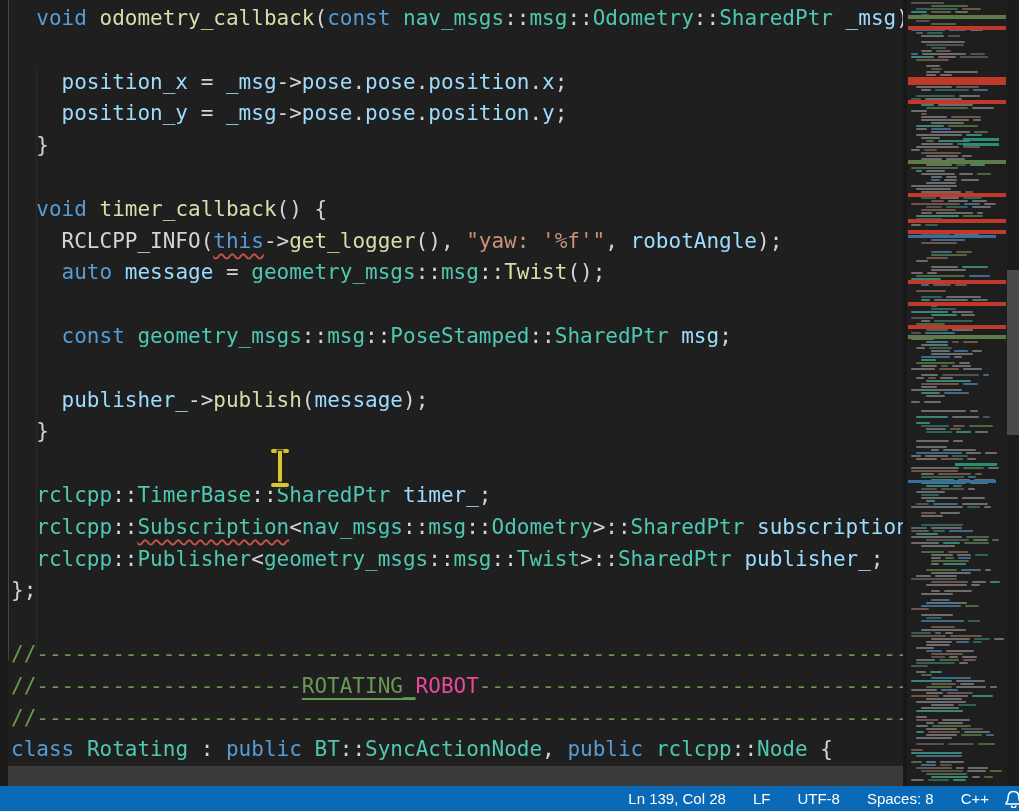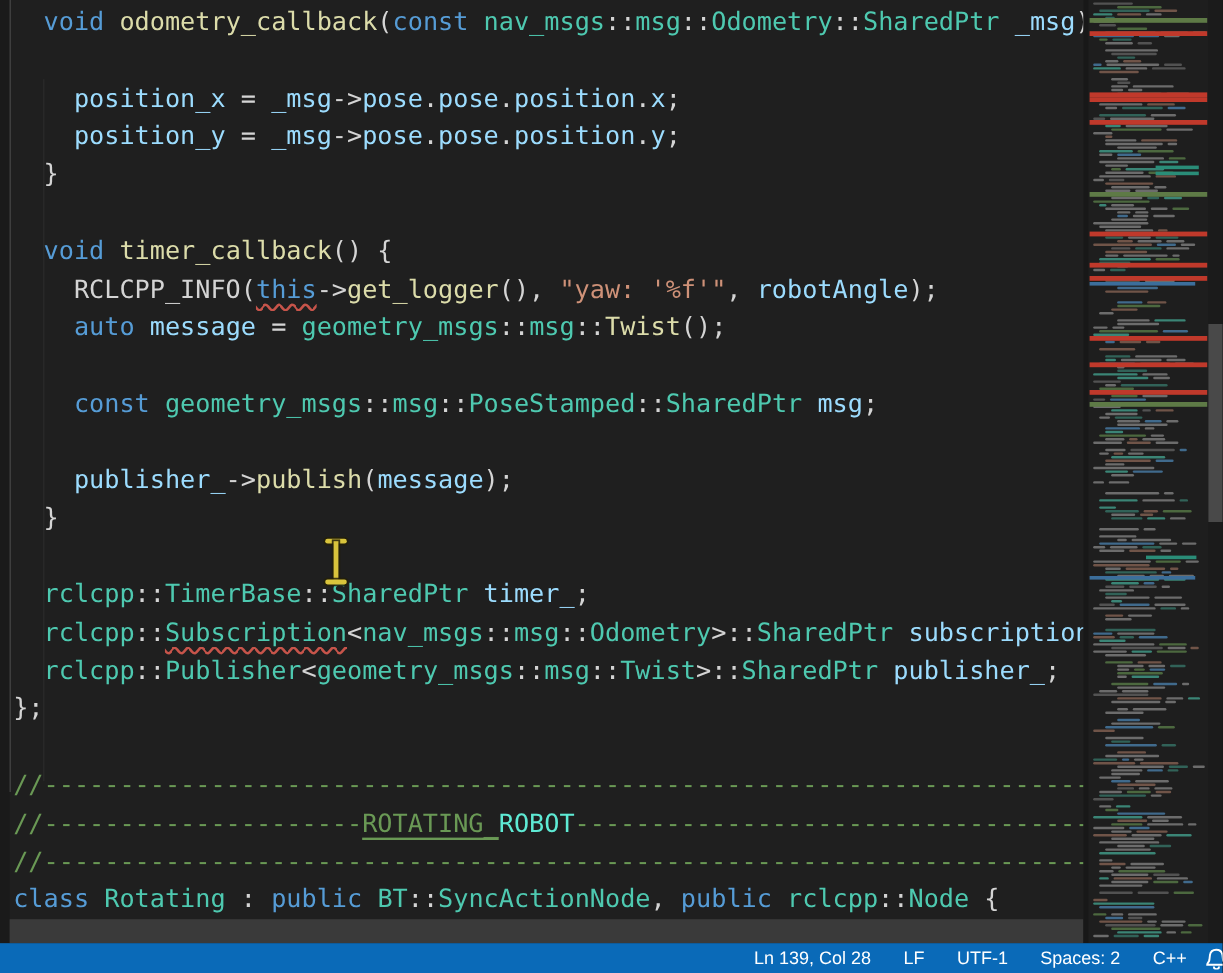--- a/index.html
+++ b/index.html
@@ -66,21 +66,21 @@
         <div class="code-line"></div>
         <div class="code-line"><span style="color: rgb(212, 212, 212);">    </span><span style="color: rgb(156, 220, 254);">publisher_</span><span style="color: rgb(212, 212, 212);">-&gt;</span><span style="color: rgb(220, 220, 170);">publish</span><span style="color: rgb(212, 212, 212);">(</span><span style="color: rgb(156, 220, 254);">message</span><span style="color: rgb(212, 212, 212);">);</span></div>
         <div class="code-line"><span style="color: rgb(212, 212, 212);">  }</span></div>
         <div class="code-line"></div>
         <div class="code-line"><span style="color: rgb(212, 212, 212);">  </span><span style="color: rgb(78, 201, 176);">rclcpp</span><span style="color: rgb(212, 212, 212);">::</span><span style="color: rgb(78, 201, 176);">TimerBase</span><span style="color: rgb(212, 212, 212);">::</span><span style="color: rgb(78, 201, 176);">SharedPtr</span><span style="color: rgb(212, 212, 212);"> </span><span style="color: rgb(156, 220, 254);">timer_</span><span style="color: rgb(212, 212, 212);">;</span></div>
         <div class="code-line"><span style="color: rgb(212, 212, 212);">  </span><span style="color: rgb(78, 201, 176);">rclcpp</span><span style="color: rgb(212, 212, 212);">::</span><span class="squiggle" style="color: rgb(78, 201, 176);">Subscription</span><span style="color: rgb(212, 212, 212);">&lt;</span><span style="color: rgb(78, 201, 176);">nav_msgs</span><span style="color: rgb(212, 212, 212);">::</span><span style="color: rgb(78, 201, 176);">msg</span><span style="color: rgb(212, 212, 212);">::</span><span style="color: rgb(78, 201, 176);">Odometry</span><span style="color: rgb(212, 212, 212);">&gt;::</span><span style="color: rgb(78, 201, 176);">SharedPtr</span><span style="color: rgb(212, 212, 212);"> </span><span style="color: rgb(156, 220, 254);">subscription_</span></div>
         <div class="code-line"><span style="color: rgb(212, 212, 212);">  </span><span style="color: rgb(78, 201, 176);">rclcpp</span><span style="color: rgb(212, 212, 212);">::</span><span style="color: rgb(78, 201, 176);">Publisher</span><span style="color: rgb(212, 212, 212);">&lt;</span><span style="color: rgb(78, 201, 176);">geometry_msgs</span><span style="color: rgb(212, 212, 212);">::</span><span style="color: rgb(78, 201, 176);">msg</span><span style="color: rgb(212, 212, 212);">::</span><span style="color: rgb(78, 201, 176);">Twist</span><span style="color: rgb(212, 212, 212);">&gt;::</span><span style="color: rgb(78, 201, 176);">SharedPtr</span><span style="color: rgb(212, 212, 212);"> </span><span style="color: rgb(156, 220, 254);">publisher_</span><span style="color: rgb(212, 212, 212);">;</span></div>
         <div class="code-line"><span style="color: rgb(212, 212, 212);">};</span></div>
         <div class="code-line"></div>
         <div class="code-line"><span style="color: rgb(106, 153, 85);">//---------------------------------------------------------------------------</span></div>
-        <div class="code-line"><span style="color: rgb(106, 153, 85);">//---------------------</span><span class="lnk" style="color: rgb(106, 153, 85);">ROTATING_</span><span style="color: #5eead4;">ROBOT</span><span style="color: rgb(106, 153, 85);">---------------------------------------------</span></div>
+        <div class="code-line"><span style="color: rgb(106, 153, 85);">//---------------------</span><span class="lnk" style="color: rgb(106, 153, 85);">ROTATING_</span><span style="color: #ec4899;">ROBOT</span><span style="color: rgb(106, 153, 85);">---------------------------------------------</span></div>
         <div class="code-line"><span style="color: rgb(106, 153, 85);">//---------------------------------------------------------------------------</span></div>
         <div class="code-line"><span style="color: rgb(86, 156, 214);">class</span><span style="color: rgb(212, 212, 212);"> </span><span style="color: rgb(78, 201, 176);">Rotating</span><span style="color: rgb(212, 212, 212);"> : </span><span style="color: rgb(86, 156, 214);">public</span><span style="color: rgb(212, 212, 212);"> </span><span style="color: rgb(78, 201, 176);">BT</span><span style="color: rgb(212, 212, 212);">::</span><span style="color: rgb(78, 201, 176);">SyncActionNode</span><span style="color: rgb(212, 212, 212);">, </span><span style="color: rgb(86, 156, 214);">public</span><span style="color: rgb(212, 212, 212);"> </span><span style="color: rgb(78, 201, 176);">rclcpp</span><span style="color: rgb(212, 212, 212);">::</span><span style="color: rgb(78, 201, 176);">Node</span><span style="color: rgb(212, 212, 212);"> {</span></div>
       </div>
     <div class="ibeam">
       <div class="serif-top"></div>
         <div class="stem"></div>
         <div class="serif-bot"></div>
     </div>
   </div>
 
@@ -965,22 +965,22 @@
     </div>
 
   <div class="scrollbar">
     <div class="thumb" style="top: 270px; height: 165px;"></div>
   </div>
 
   <div class="statusbar" style="background: rgb(10, 106, 184);">
     <div class="status-items">
       <span>Ln 139, Col 28</span>
       <span>LF</span>
-      <span>UTF-1</span>
-      <span>Spaces: 2</span>
+      <span>UTF-8</span>
+      <span>Spaces: 8</span>
       <span>C++</span>
     </div>
     <div class="bell">
       <svg width="24" height="18" viewBox="0 0 24 18">
         <path d="M2 14 c0-2 1.5-2 1.8-4 l0.5-4 c0.4-2.8 2.6-4.5 5.2-4.5 c2.6 0 4.8 1.7 5.2 4.5 l0.5 4 c0.3 2 1.8 2 1.8 4 z" fill="none" stroke="#ffffff" stroke-width="1.6"></path>
         <path d="M7.5 15.5 a2.2 2.2 0 0 0 4.4 0" fill="none" stroke="#ffffff" stroke-width="1.6"></path>
       </svg>
     </div>
   </div>
 

